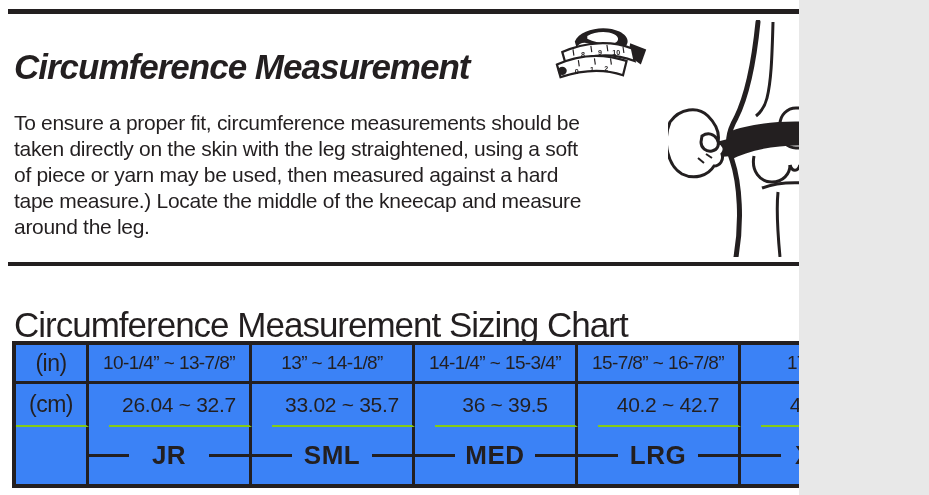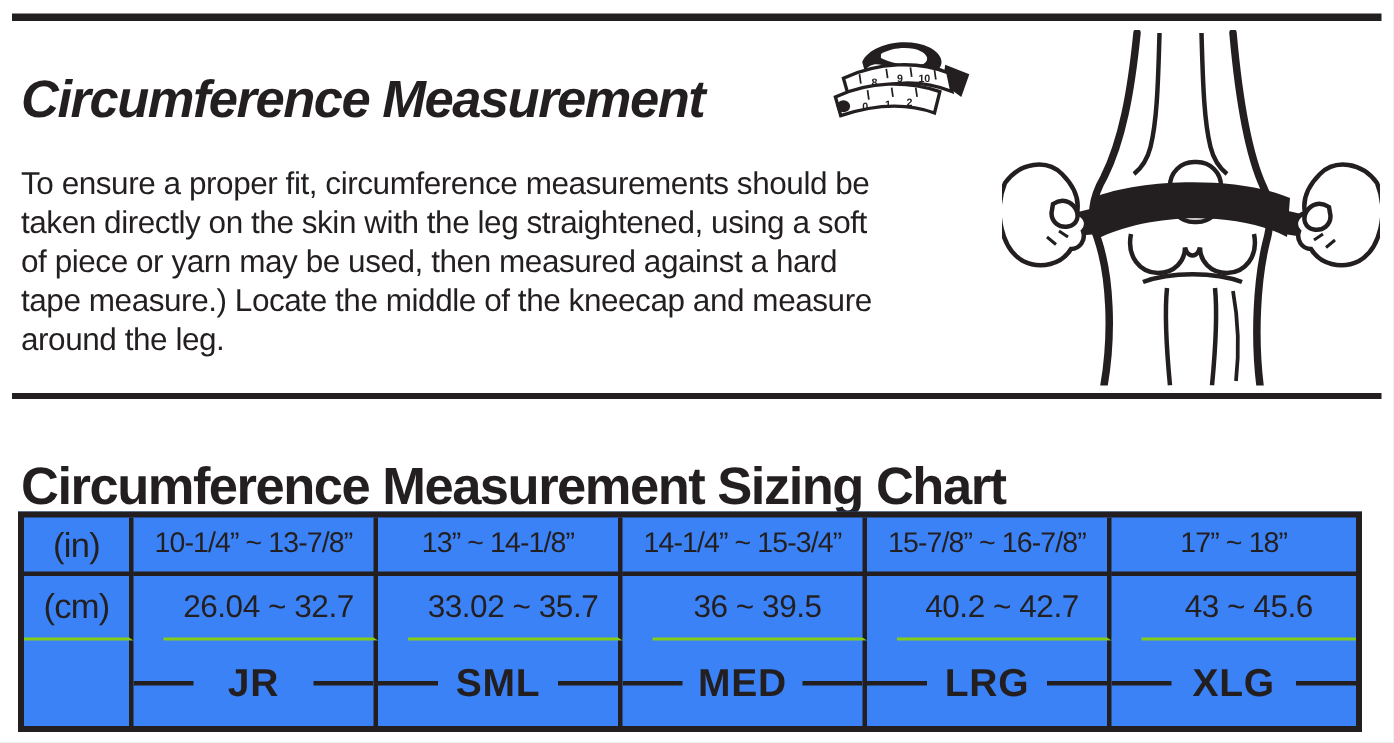--- a/index.html
+++ b/index.html
@@ -1,18 +1,18 @@
 <!DOCTYPE html>
 <html><head>
 <meta charset="utf-8">
 <style>
   html,body { margin:0; padding:0; background:#e8e8e8; }
   .page {
     position: relative;
-    width: 929px; height: 495px;
+    width: 799px; height: 495px;
     background: #ffffff;
     overflow: hidden;
     font-family: "Liberation Sans", sans-serif;
     color: #231f20;
   }
   .rule { position:absolute; left:8px; width:913px; background:#231f20; }
   .rule-top { top:9px; height:5px; }
   .rule-mid { top:262px; height:4px; }
 
   .main-title {
@@ -25,21 +25,21 @@
   .intro-text { position:absolute; left:14px; top:85px;margin-top:25px; }
   .para-line {
     font-size:21px; line-height:26px; letter-spacing:-0.3px;
     white-space:pre;
   }
 
   .knee-illo { position:absolute; left:668px; top:20px; }
 
   .chart-title {
     position:absolute; left:14px; top:276px;
-    font-size:35px; font-weight:bold; letter-spacing:-1px; white-space:nowrap;
+    font-size:35px; font-weight:normal; letter-spacing:-1px; white-space:nowrap;
   }
 
   .chart-table {
     position:absolute; left:12px; top:341px;
     width:896px; box-sizing:border-box;
     border:4px solid #231f20;
     display:grid;
     grid-template-columns:73px repeat(5, 1fr);
     grid-template-rows:39px 43px 57px;
     background:#3b82f6;

